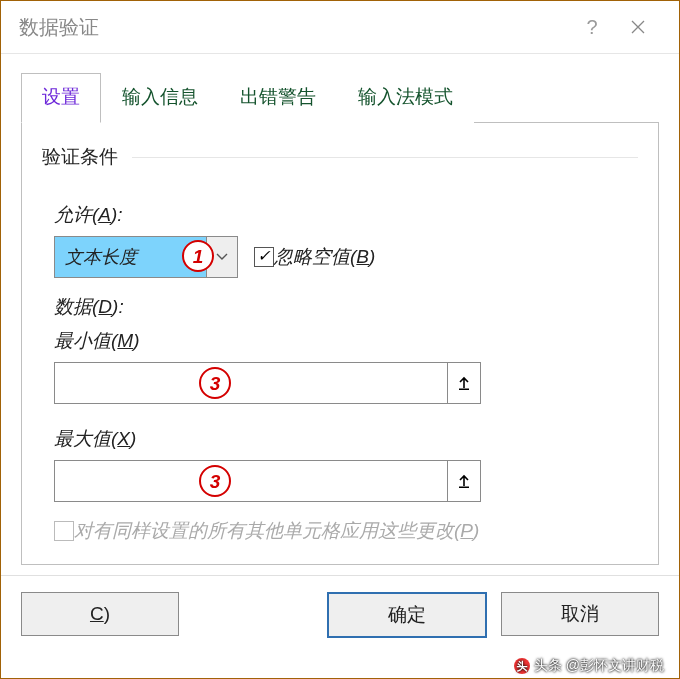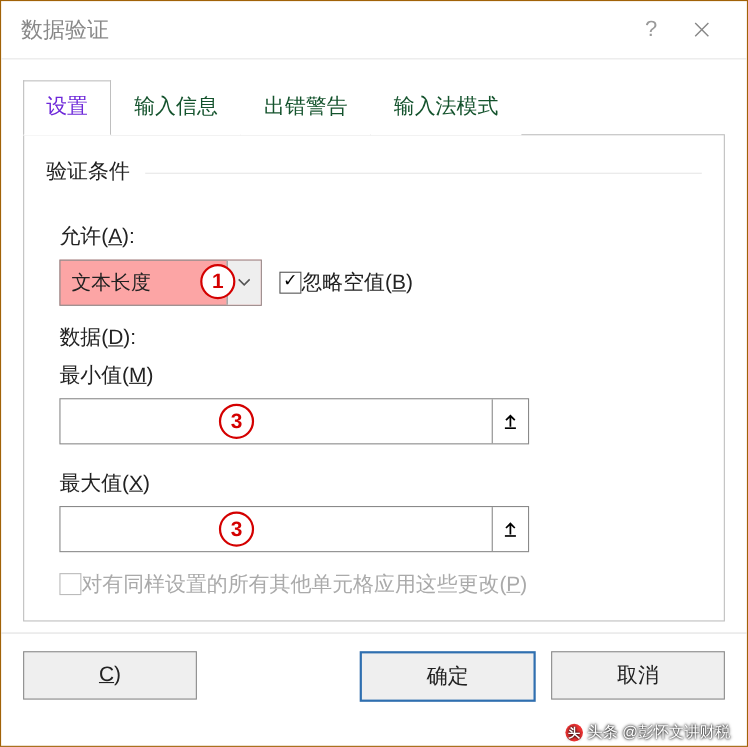--- a/index.html
+++ b/index.html
@@ -84,37 +84,38 @@
 .fieldset-line {
   position: absolute;
   left: 110px;
   right: 20px;
   top: 34px;
   height: 1px;
   background: #e6e6e6;
 }
 .inner {
   padding: 22px 12px 0 12px;
+  font-style: italic;
 }
 .label {
   font-size: 19px;
   margin: 2px 0 8px 0;
 }
 .row {
   display: flex;
   align-items: center;
   gap: 16px;
   margin-bottom: 16px;
 }
 .combo {
   display: inline-flex;
   align-items: stretch;
   border: 1px solid #8a8a8a;
   height: 40px;
-  background: #fca5a5;
+  background: #7dd3fc;
   position: relative;
 }
 .combo .ctext {
   flex: 1;
   display: flex;
   align-items: center;
   padding: 0 10px;
   font-size: 18px;
 }
 .combo .carrow {

